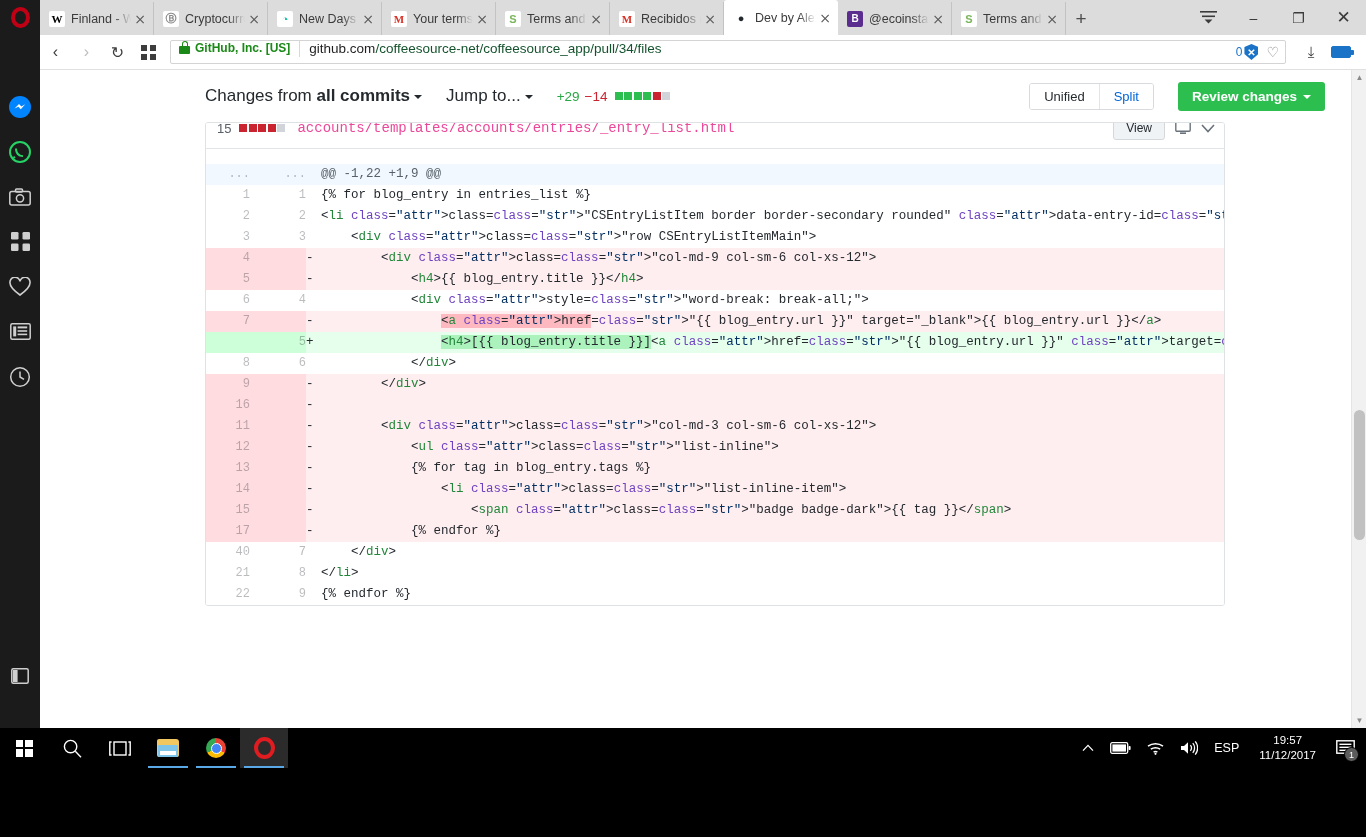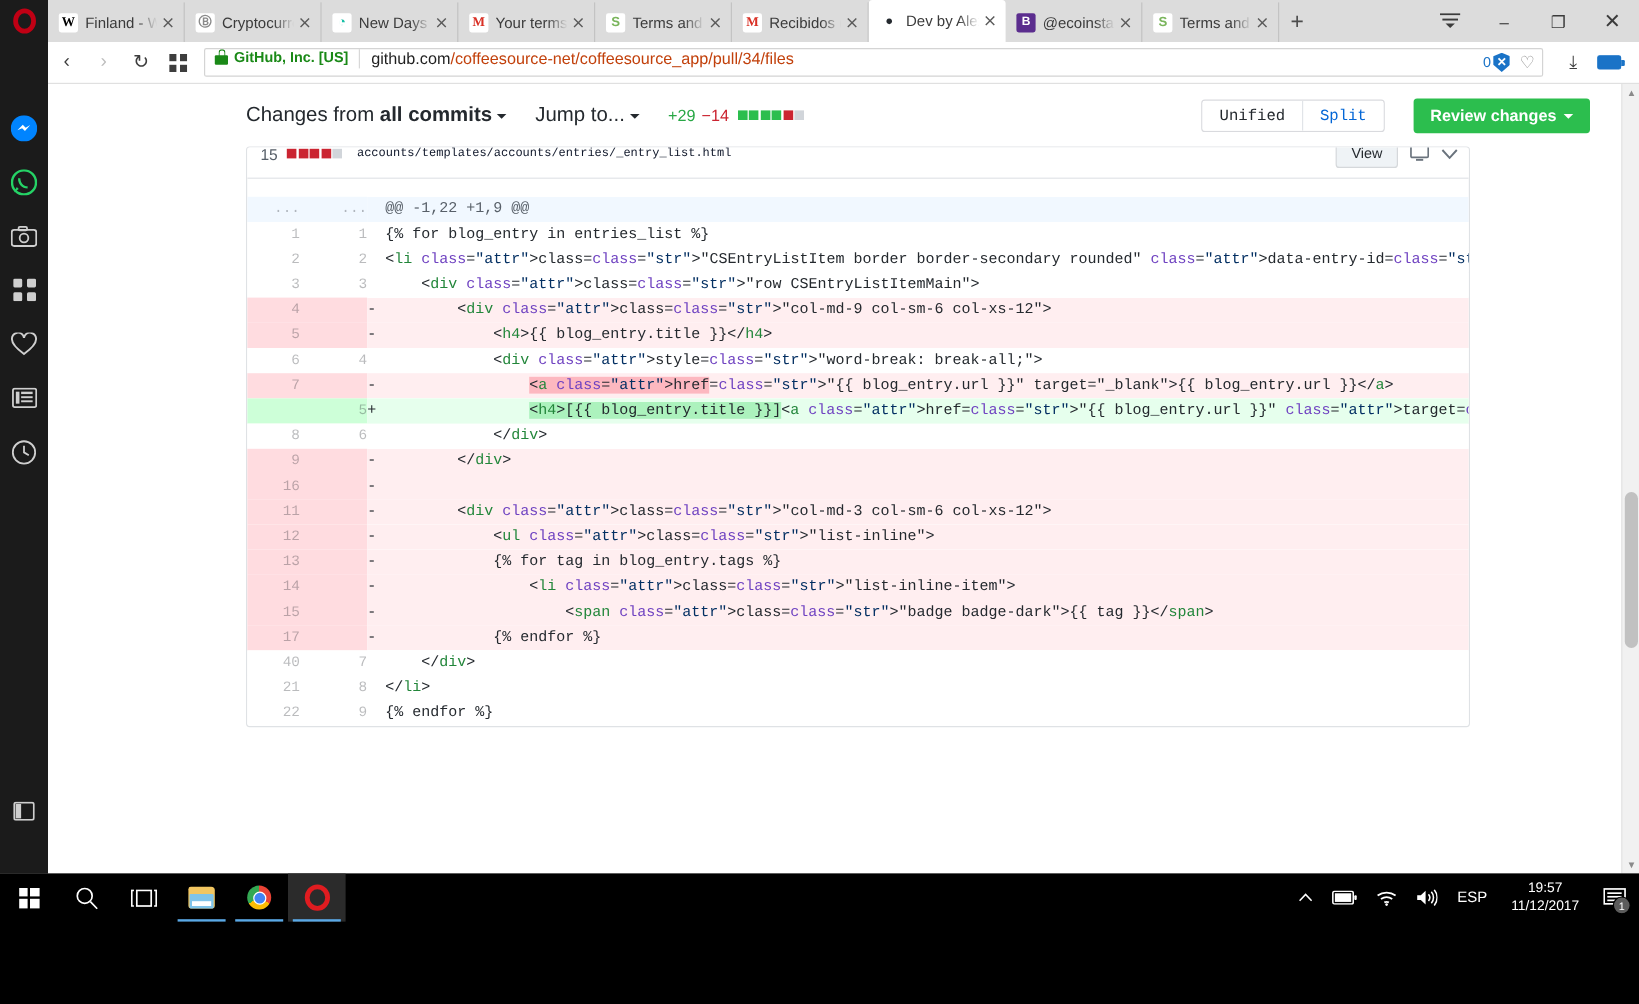--- a/index.html
+++ b/index.html
@@ -140,21 +140,21 @@
     position: absolute; top: 0; left: 2.5px;
     width: 6px; height: 6px;
     border: 1.7px solid #1a8917;
     border-bottom: none;
     border-top-left-radius: 4px; border-top-right-radius: 4px;
   }
   #site-ident { color: #1a8917; font-weight: bold; font-size: 12px; white-space: nowrap; }
   #urlsep { width: 1px; height: 16px; background: #d8d8d8; margin: 0 9px; }
   #url-text { font-size: 13.5px; white-space: nowrap; overflow: hidden; }
   #url-host { color: #1f1f1f; }
-  #url-path { color: #c2410c; }
+  #url-path { color: #14532d; }
   #urlbox-right { margin-left: auto; display: flex; align-items: center; padding-right: 6px; }
   #badblock {
     display: flex; align-items: center; gap: 2px;
     font-size: 12px; color: #1a73c7;
   }
   #shield {
     width: 14px; height: 16px;
     background: #1a73c7;
     color: #fff;
     font-size: 10px; font-weight: bold;
@@ -256,21 +256,20 @@
   .blk.n { background: #d1d5da; }
 
   #tb-right { margin-left: auto; display: flex; align-items: center; }
   #viewgroup {
     display: flex;
     border: 1px solid #d9dade;
     border-radius: 3px;
     overflow: hidden;
     margin-right: 24px;
     background: #fff;
-    font-family: Liberation Mono, monospace;
   }
   #viewgroup .seg {
     padding: 5px 14px;
     font-size: 13px;
     color: #24292e;
     background: #fff;
   }
   #viewgroup .seg.link { color: #0366d6; border-left: 1px solid #e1e4e8; }
   #review-btn {
     background: #2cbe4e;
@@ -296,22 +295,22 @@
     display: flex; align-items: center;
     padding: 0 9px 0 11px;
     border-bottom: 1px solid #e1e4e8;
     position: relative;
     top: -15px;
   }
   #file-header .fcount { font-size: 13px; color: #586069; margin-right: 8px; }
   #file-header .blocks { margin-right: 12px; }
   #file-path {
     font-family: "Liberation Mono", monospace;
-    font-size: 10px;
-    color: #0f172a;
+    font-size: 14px;
+    color: #ec4899;
   }
   #fh-right { margin-left: auto; display: flex; align-items: center; gap: 10px; }
   #view-btn {
     border: 1px solid #d5d8db;
     border-radius: 3px;
     background: #eff3f6;
     font-size: 12px;
     color: #24292e;
     padding: 4px 12px;
     margin-left: 27px;

